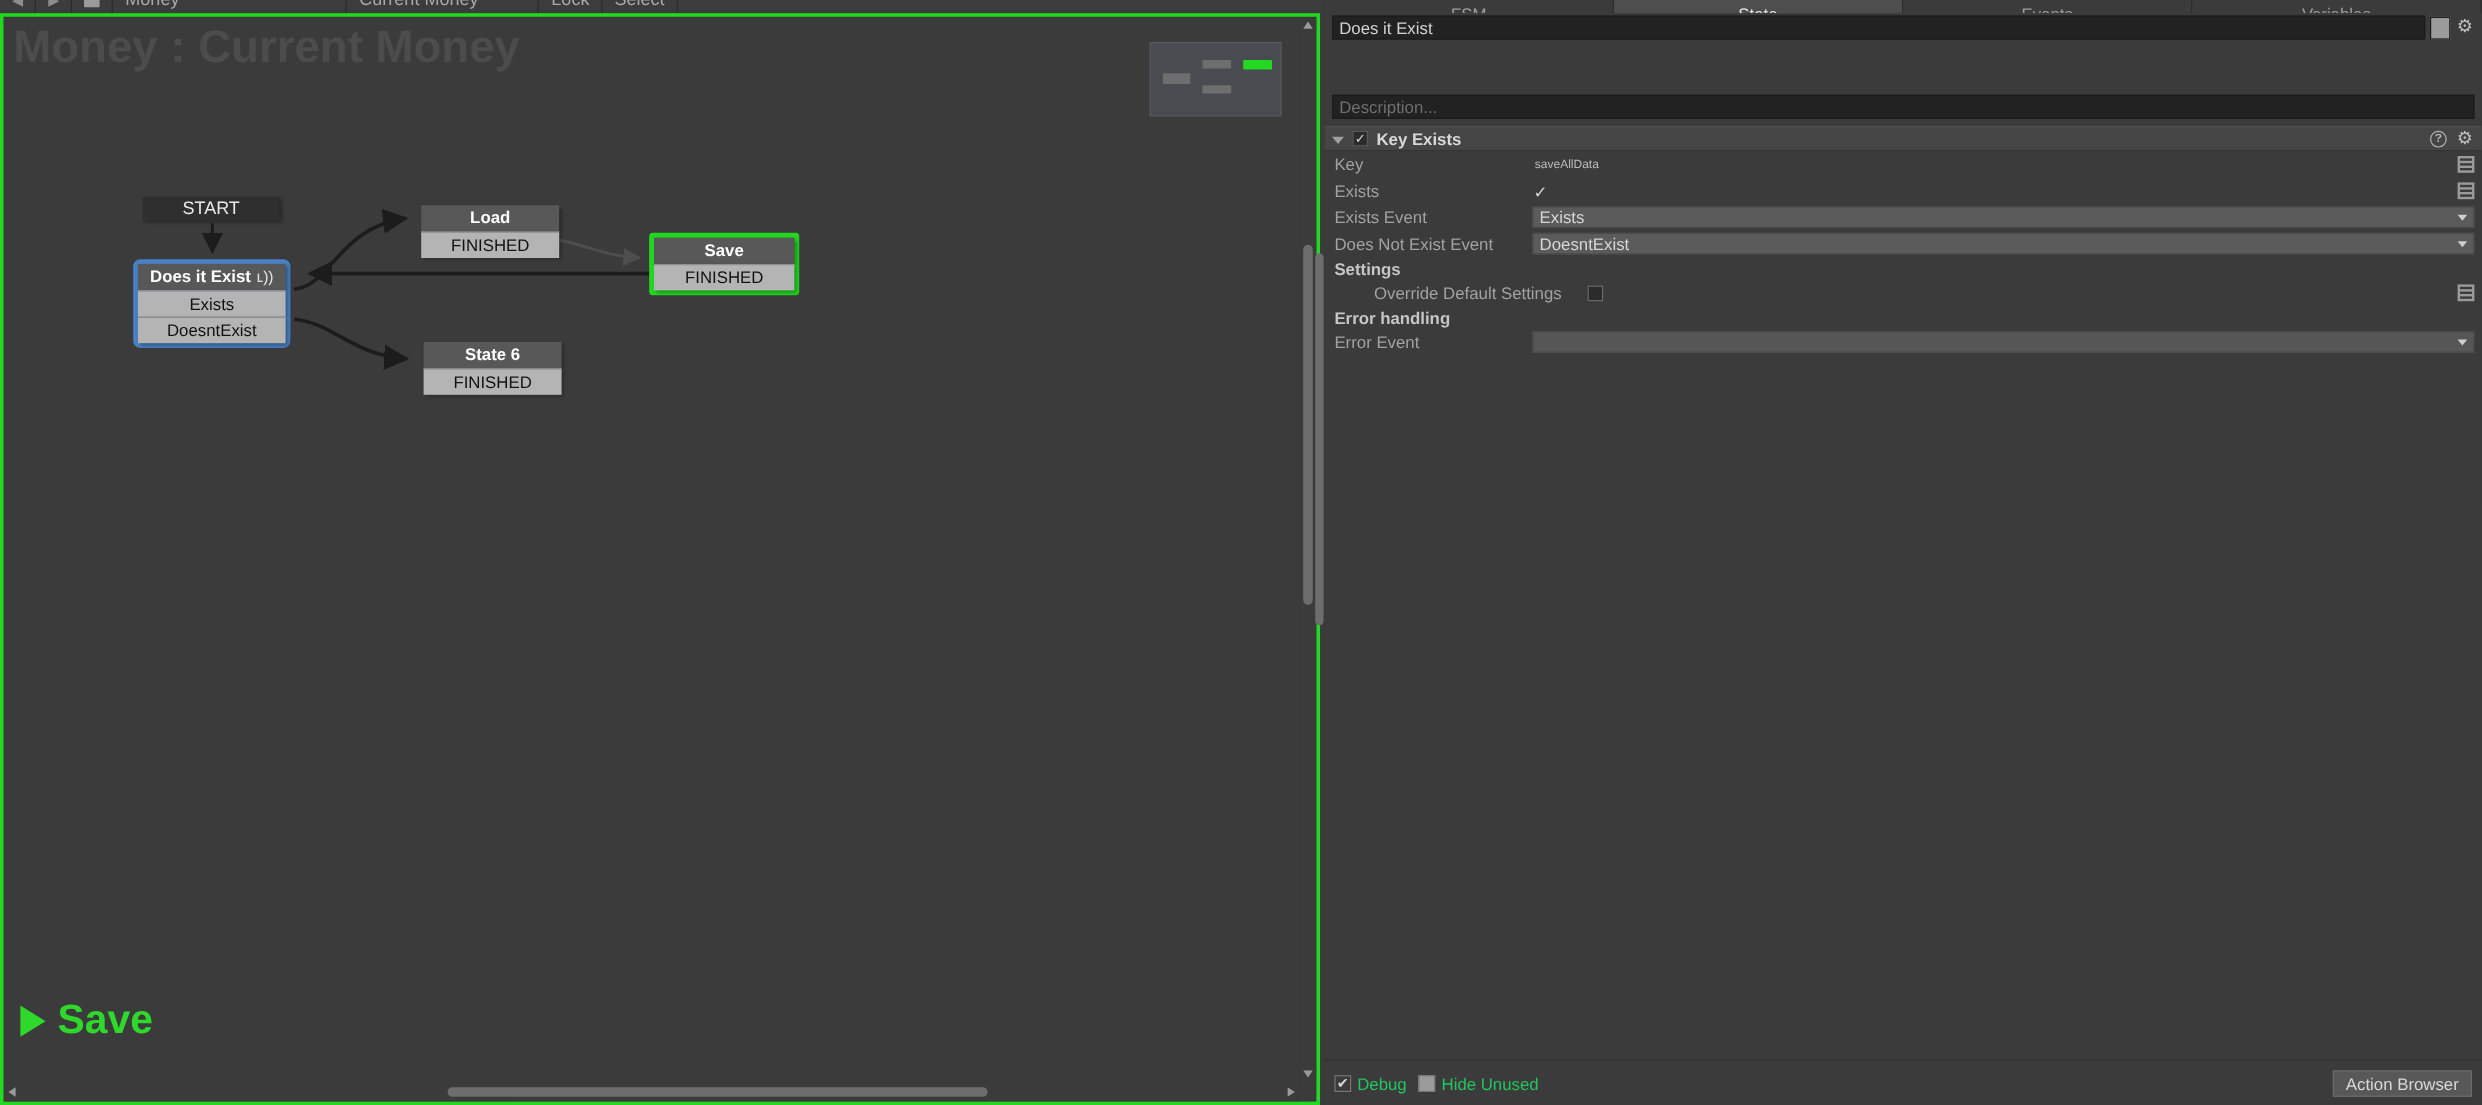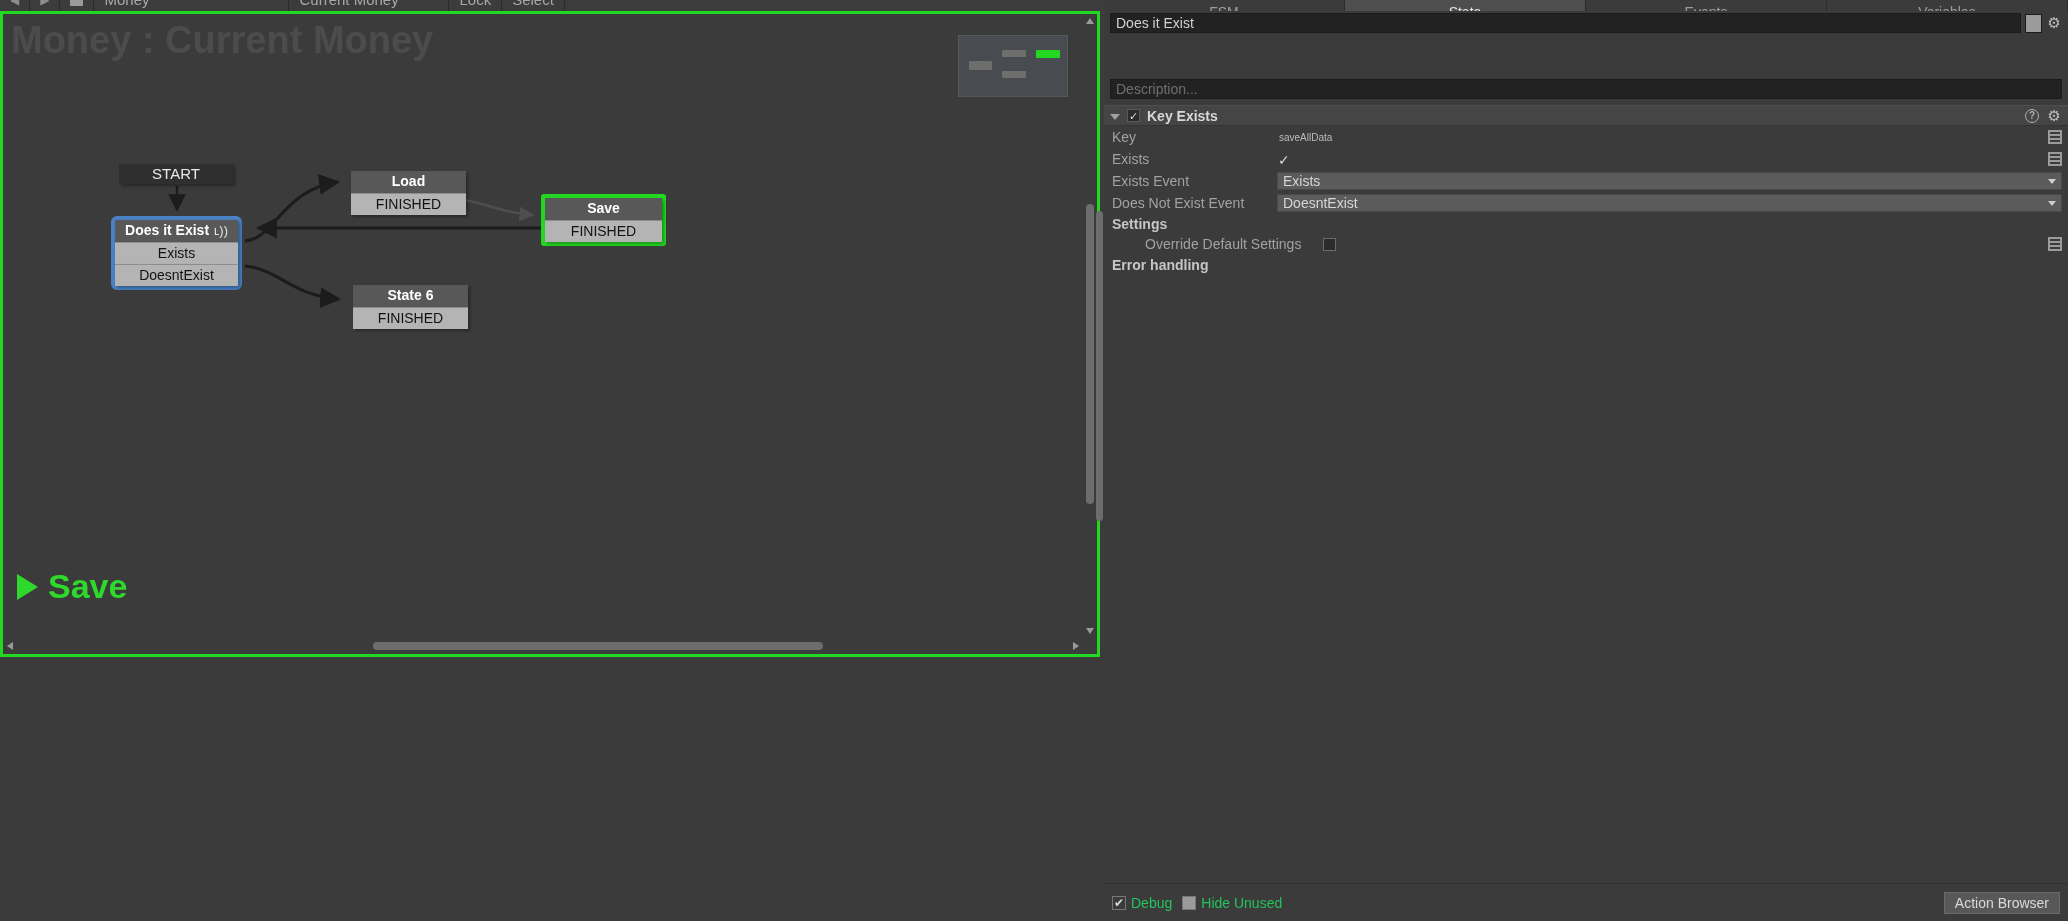--- a/index.html
+++ b/index.html
@@ -25,21 +25,21 @@
   .tb-arrow { font-size:12px; color:#8d8d8d; }
   .tb-icon {
     width:13px; height:11px; background:#9a9a9a; border-radius:1px;
     display:inline-block;
   }
   .tb-wide { min-width:195px; }
   .tb-mid  { min-width:160px; }
 
   
   .graph-wrap {
-    position:absolute; left:0; top:11px; width:1100px; height:646px;
+    position:absolute; left:0; top:11px; width:1100px; height:910px;
     border:3px solid #23d820; border-top-width:3px;
     background:#3b3b3b; overflow:hidden;
   }
   .graph-canvas {
     position:absolute; left:0; top:0; right:14px; bottom:16px;
     background:#3b3b3b; overflow:hidden;
   }
   .graph-title {
     position:absolute; left:8px; top:5px;
     font-size:38px; font-weight:bold; color:#4c4c4c;
@@ -431,20 +431,29 @@
         </span>
         <span class="hamburger">
             <i></i>
             <i></i>
             <i></i>
           </span>
       </div>
 
       <div class="psection">Error handling</div>
 
+      <div class="prow">
+        <span class="plabel">Error Event</span>
+        <span class="pfield">
+          <span class="pdropdown empty">
+            <span></span>
+            <span class="caret"></span>
+          </span>
+        </span>
+      </div>
 
 
     </div>
 
     <div class="bottom-bar">
       <span class="bb-chk-wrap">
         <span class="bb-chk">✔</span>
         <span class="bb-label">Debug</span>
       </span>
       <span class="bb-chk-wrap">

